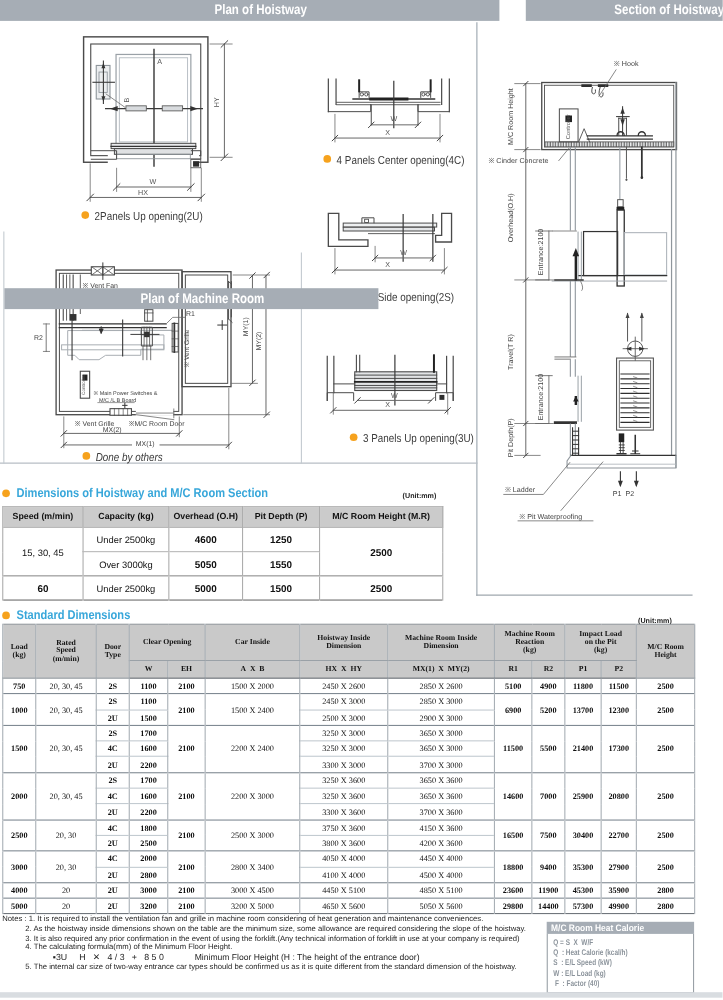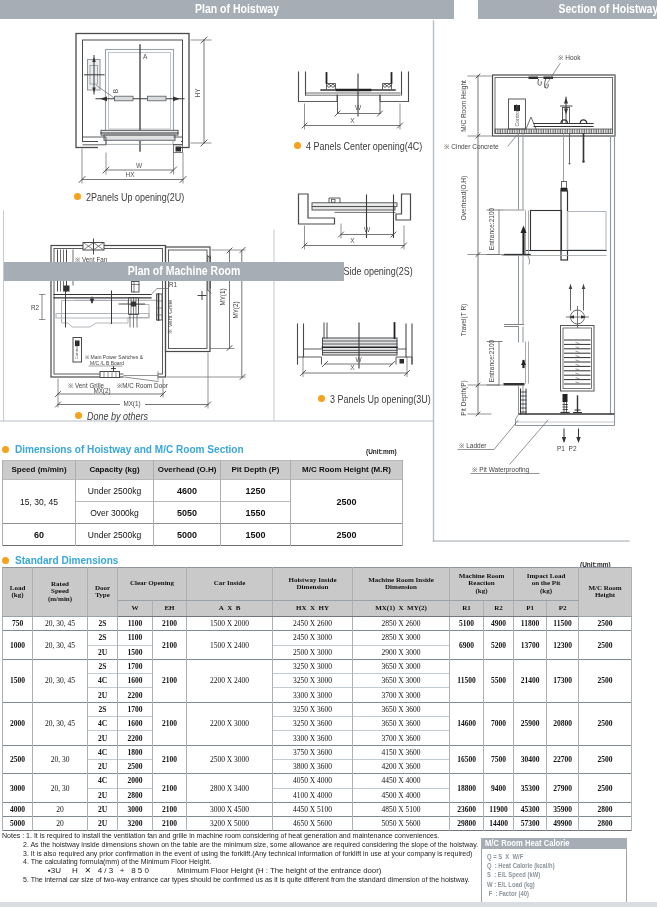--- a/index.html
+++ b/index.html
@@ -926,21 +926,21 @@
 <div style="padding-left:21px;"><span class="s">3. It is also required any prior confirmation in the event of using the forklift.(Any technical information of forklift in use at your company is required)</span></div>
 <div style="padding-left:21px;"><span class="s">4. The calculating formula(mm) of the Minimum Floor Height.</span></div>
 <div style="position:relative;height:8.8px;">
       <span style="position:absolute;left:46px;top:0;font-size:8px;">▪3U</span>
       <span style="position:absolute;left:70px;top:0;font-size:8px;letter-spacing:2.2px;">H ✕ 4/3 + 850</span>
       <span style="position:absolute;left:175px;top:0;font-size:7.8px;">Minimum Floor Height (H : The height of the entrance door)</span>
     </div>
 <div style="padding-left:21px;"><span class="s">5. The internal car size of two-way entrance car types should be confirmed us as it is quite different from the standard dimension of the hoistway.</span></div>
 </div>
 
-<div class="abs" id="heatbox" style="left:481px;top:838px;width:146px;">
+<div class="abs" id="heatbox" style="left:497px;top:838px;width:134px;">
 
 <div style="background:#a6adb5;color:#fff;font-weight:bold;font-size:8.5px;height:11px;line-height:11px;padding-left:4px;"><span class="s" style="transform:scaleX(0.9);">M/C Room Heat Calorie</span></div>
 
 <div style="border:1px solid #9aa1a7;border-top:none;color:#8b939b;font-weight:bold;font-size:7.5px;line-height:9.2px;padding:3px 0 4px 5px;">
 <span class="s">Q = S&nbsp; X&nbsp; W/F</span><br>
 <span class="s">Q&nbsp; : Heat Calorie (kcal/h)</span><br>
 <span class="s">S&nbsp; : E/L Speed (kW)</span><br>
 <span class="s">W : E/L Load (kg)</span><br>
 <span class="s">&nbsp;F&nbsp; : Factor (40)</span>
 </div>

